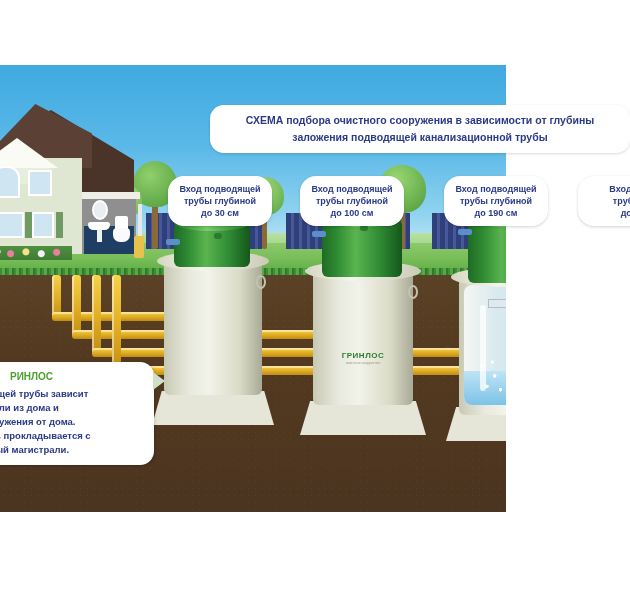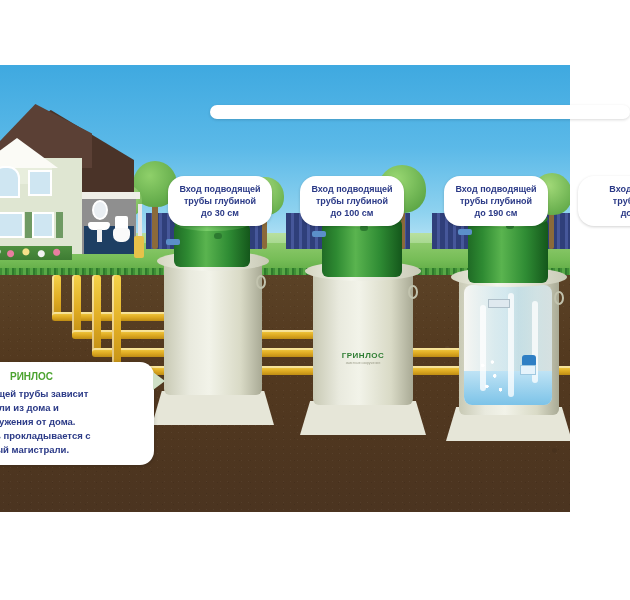--- a/index.html
+++ b/index.html
@@ -1,21 +1,21 @@
 <!DOCTYPE html>
 <html><head>
 <meta charset="utf-8">
 <style>
   html,body{margin:0;padding:0;background:#ffffff;}
   body{width:630px;height:600px;overflow:hidden;font-family:"Liberation Sans",sans-serif;}
 
   #stage{position:relative;width:630px;height:600px;background:#ffffff;overflow:hidden;}
 
   
-  #scene{position:absolute;left:0;top:65px;width:570px;height:447px;overflow:hidden;}
+  #scene{position:absolute;left:0;top:65px;width:506px;height:447px;overflow:hidden;}
 
   .sky{position:absolute;left:0;top:0;width:630px;height:184px;
        background:linear-gradient(#3fa9e0 0%,#5bb9e8 45%,#8ed2ef 80%,#bfe6f7 100%);}
 
   .distant-band{position:absolute;left:0;top:168px;width:630px;height:16px;
        background:linear-gradient(#b9e0a0,#9ed488);}
 
   .lawn{position:absolute;left:0;top:178px;width:630px;height:30px;
        background:linear-gradient(#8dc96b 0%,#76bd57 55%,#5faa45 100%);}
 
@@ -261,20 +261,22 @@
       <div class="t-lid" style="left:22px;top:0px;width:80px;"></div>
       <div class="t-lidtop" style="left:28px;top:2px;width:68px;"></div>
       <div class="t-inlet" style="left:12px;top:18px;"></div>
 
       <div class="t-logo" style="top:150px;font-size:8px;text-align:left;padding-left:16px;box-sizing:border-box;">ГРИ</div>
     </div>
 
   </div>
 
   <div class="title-box" style="left:210px;top:105px;width:420px;">
+    <div>СХЕМА подбора очистного сооружения в зависимости от глубины</div>
+    <div>заложения подводящей канализационной трубы</div>
   </div>
 
   <div class="callout" style="left:168px;top:176px;width:104px;">
     <div>Вход подводящей</div>
     <div>трубы глубиной</div>
     <div>до 30 см</div>
   </div>
 
   <div class="callout" style="left:300px;top:176px;width:104px;">
     <div>Вход подводящей</div>

